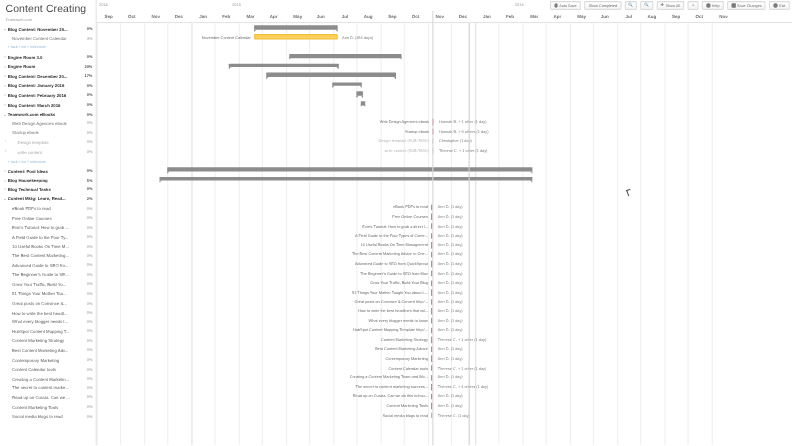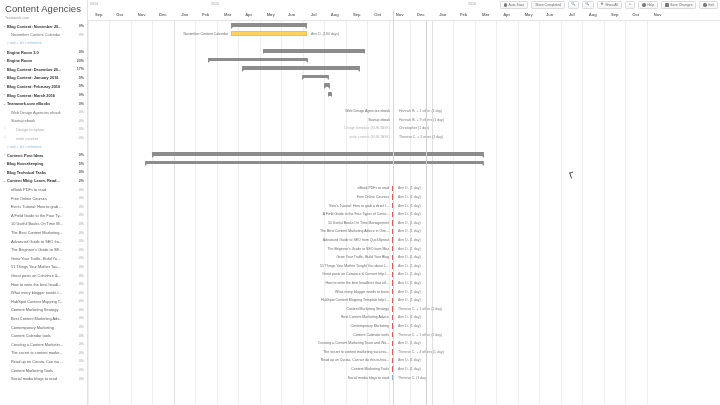--- a/index.html
+++ b/index.html
@@ -141,21 +141,21 @@
     transform: rotate(-20deg);
   }
 </style>
 </head>
 <body>
 
 <div id="app">
 
   <div id="left">
     <div id="left-head">
-      <div id="proj-title">Content Agencies</div>
+      <div id="proj-title">Content Creating</div>
       <div id="proj-sub">Teamwork.com</div>
     </div>
     <div id="left-rows">
         <div class="lrow head">
           <span class="caret">⌄</span>
           <span class="lname">Blog Content: November 20...</span>
           <span class="pct">0%</span>
         </div>
         <div class="lrow sub">
           <span class="caret" style="color: rgb(200, 200, 200);"></span>

